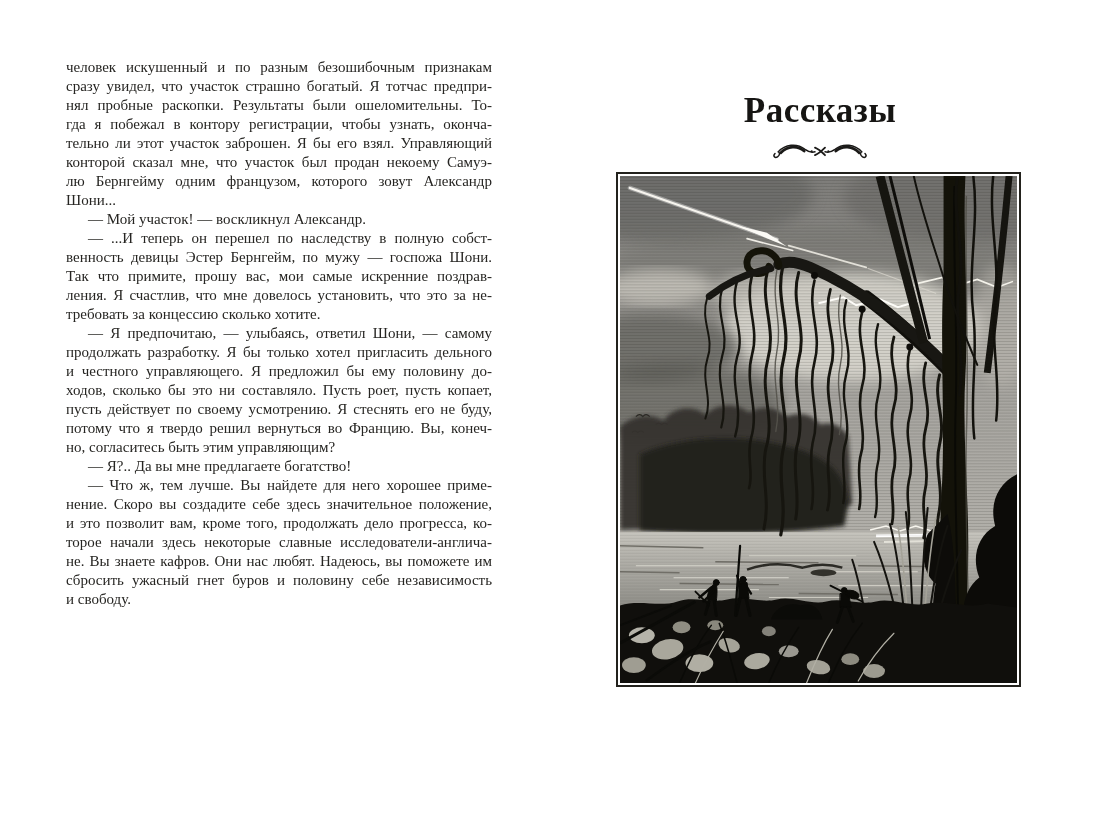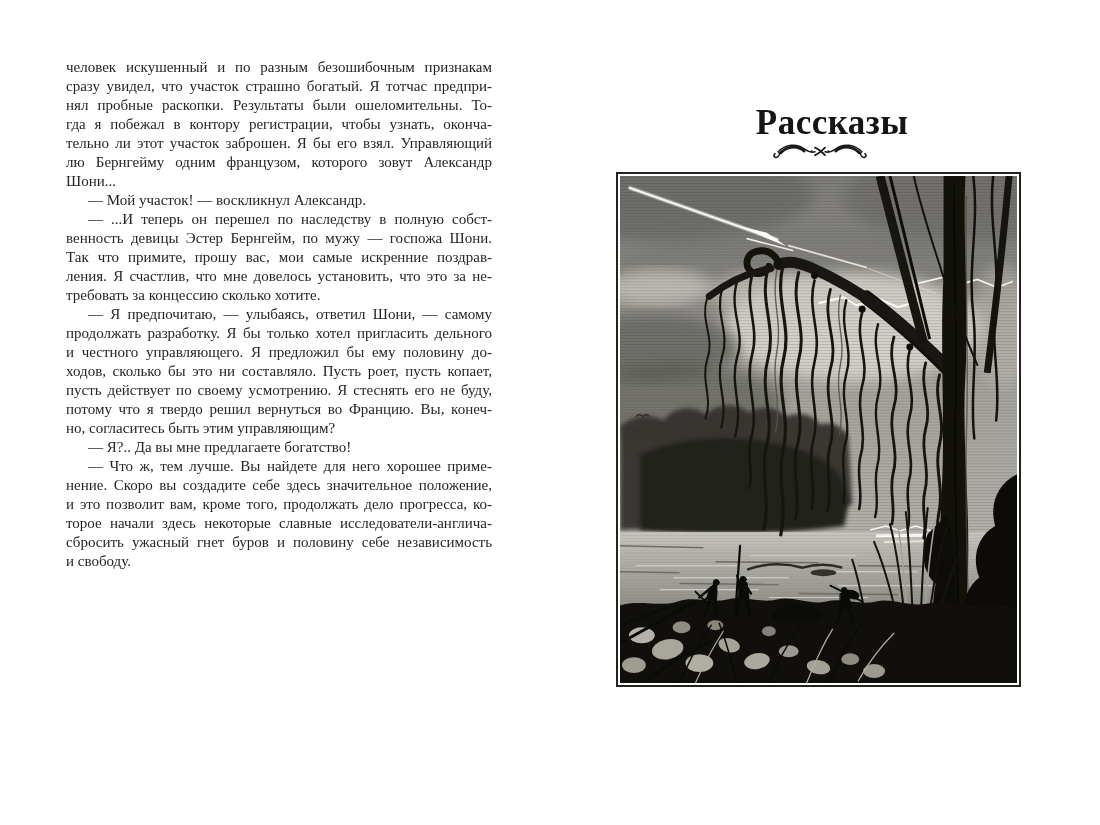--- a/index.html
+++ b/index.html
@@ -11,21 +11,21 @@
   
   .text-block{
     position:absolute;left:66px;top:58px;width:426px;
     font-size:15px;line-height:19px;color:#262522;
   }
   .line{text-align:justify;text-align-last:justify;}
   .line.last{text-align-last:left;}
   .para.indent .line:first-child{text-indent:22px;}
   
   .title{
-    position:absolute;left:617px;top:92px;width:406px;margin:12px;
+    position:absolute;left:617px;top:92px;width:406px;margin:0;
     text-align:center;font-size:35px;line-height:1.1;font-weight:bold;
     letter-spacing:.5px;color:#161513;
   }
   .ornament{
     position:absolute;left:617px;top:139px;width:406px;height:24px;
     display:flex;justify-content:center;align-items:center;
   }
   .plate{
     position:absolute;left:616px;top:172px;margin:0;
     width:397px;height:507px;border:2px solid #23221d;padding:2px;
@@ -38,20 +38,21 @@
 
 <div class="spread">
 
   <div class="text-block" id="text-block">
       <div class="para">
         <div class="line">человек искушенный и по разным безошибочным признакам</div>
         <div class="line">сразу увидел, что участок страшно богатый. Я тотчас предпри-</div>
         <div class="line">нял пробные раскопки. Результаты были ошеломительны. То-</div>
         <div class="line">гда я побежал в контору регистрации, чтобы узнать, оконча-</div>
         <div class="line">тельно ли этот участок заброшен. Я бы его взял. Управляющий</div>
+        <div class="line">конторой сказал мне, что участок был продан некоему Самуэ-</div>
         <div class="line">лю Бернгейму одним французом, которого зовут Александр</div>
         <div class="line last">Шони...</div>
       </div>
       <div class="para indent">
         <div class="line last">— Мой участок! — воскликнул Александр.</div>
       </div>
       <div class="para indent">
         <div class="line">— ...И теперь он перешел по наследству в полную собст-</div>
         <div class="line">венность девицы Эстер Бернгейм, по мужу — госпожа Шони.</div>
         <div class="line">Так что примите, прошу вас, мои самые искренние поздрав-</div>
@@ -68,20 +69,21 @@
         <div class="line last">но, согласитесь быть этим управляющим?</div>
       </div>
       <div class="para indent">
         <div class="line last">— Я?.. Да вы мне предлагаете богатство!</div>
       </div>
       <div class="para indent">
         <div class="line">— Что ж, тем лучше. Вы найдете для него хорошее приме-</div>
         <div class="line">нение. Скоро вы создадите себе здесь значительное положение,</div>
         <div class="line">и это позволит вам, кроме того, продолжать дело прогресса, ко-</div>
         <div class="line">торое начали здесь некоторые славные исследователи-англича-</div>
+        <div class="line">не. Вы знаете кафров. Они нас любят. Надеюсь, вы поможете им</div>
         <div class="line">сбросить ужасный гнет буров и половину себе независимость</div>
         <div class="line last">и свободу.</div>
       </div>
     </div>
 
   <h1 class="title">Рассказы</h1>
 
   <div class="ornament">
     <svg viewBox="0 0 120 26" width="100" height="22" aria-hidden="true">
       <g fill="none" stroke="#1b1a18" stroke-linecap="round">

